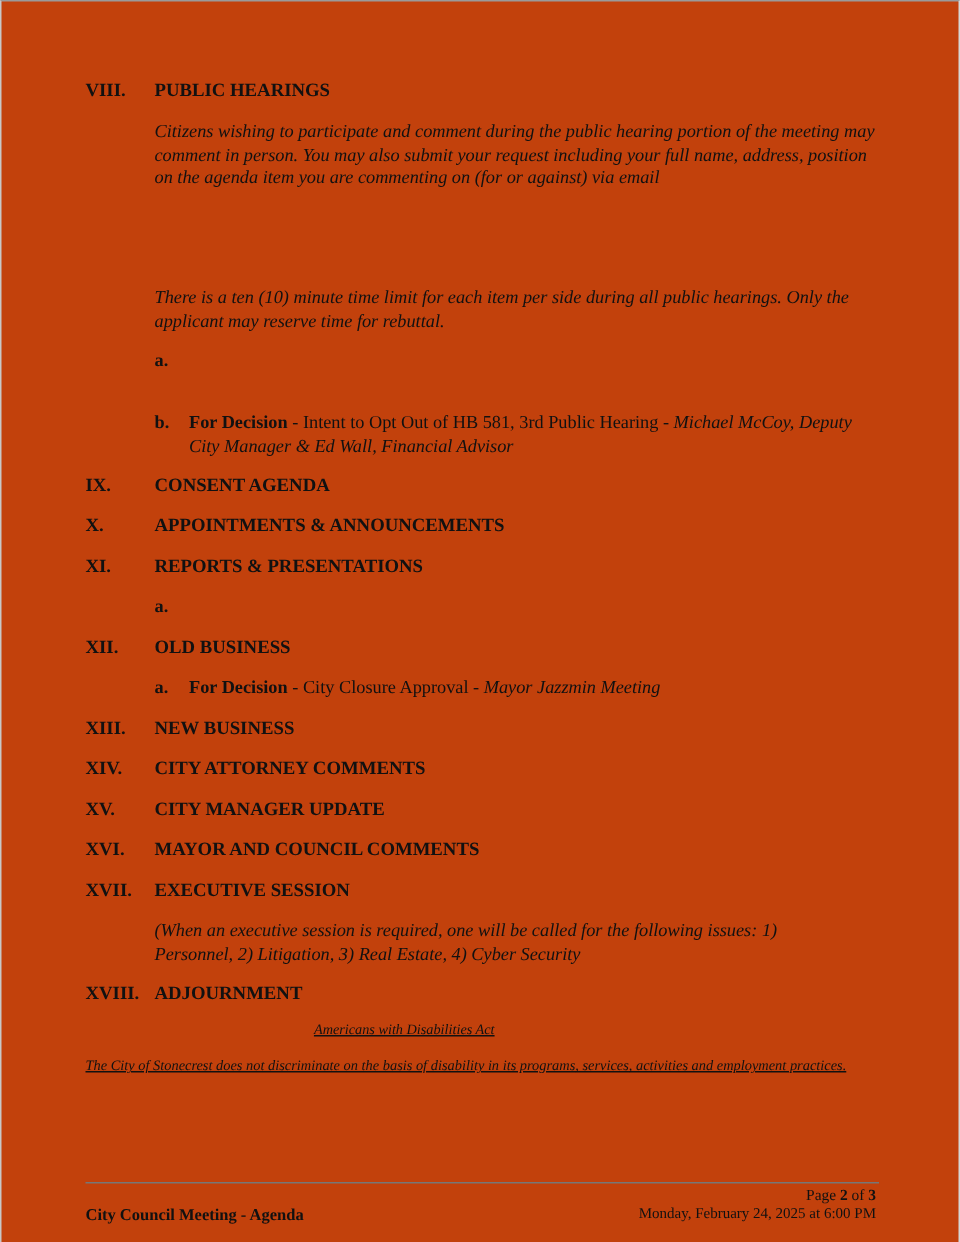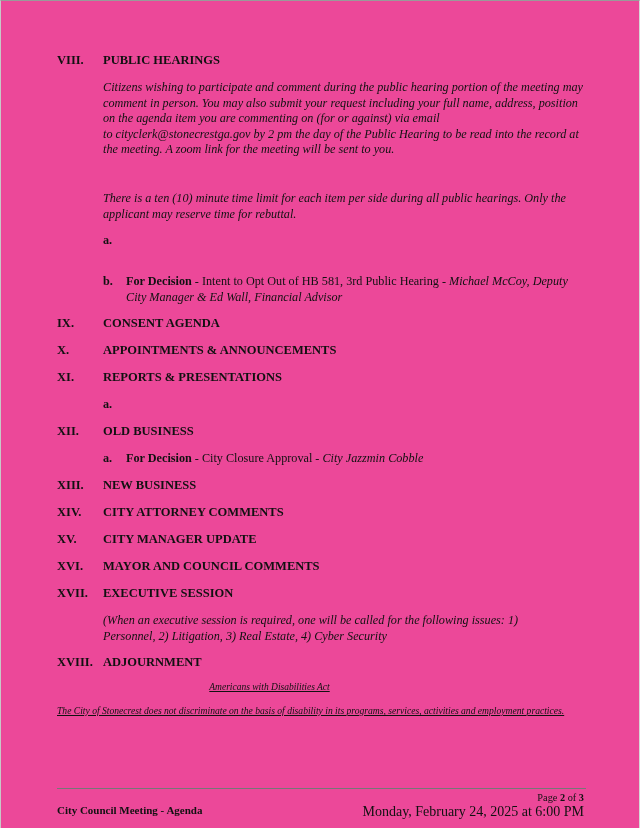--- a/index.html
+++ b/index.html
@@ -3,47 +3,46 @@
   <meta charset="utf-8">
   <style>
     html, body { margin: 0; padding: 0; background: #ffffff; }
     body {
       width: 640px; height: 828px; position: relative; overflow: hidden;
       font-family: "Liberation Serif", serif; color: #111;
     }
     .page {
       position: absolute; left: 0; top: 0; width: 638px; height: 827px;
       border-top: 1px solid #9a9a9a; border-left: 1px solid #c8c8c8; border-right: 1px solid #d6d6d6;
-      background: #ec4899;
+      background: #c2410c;
     }
     .sec-num { position: absolute; left: 56px; font-weight: bold; font-size: 12.5px; }
     .sec-title { position: absolute; left: 102px; font-weight: bold; font-size: 12.5px; }
     .para { position: absolute; left: 102px; width: 490px; font-style: italic; font-size: 12.2px; line-height: 15.6px; font-family: Liberation Serif, serif; }
     .sub-letter { position: absolute; left: 102px; font-weight: bold; font-size: 12.2px; }
     .sub-text { position: absolute; left: 125px; width: 470px; font-size: 12.2px; line-height: 15.6px; }
     .sub-text b { font-weight: bold; }
     .sub-text i { font-style: italic; }
     .ada-title { position: absolute; left: 0; width: 537px; text-align: center; top: 681px; font-size: 9.5px; font-style: italic; text-decoration: underline; }
     .ada-text { position: absolute; left: 56px; width: 530px; top: 704px; font-size: 9.6px; font-style: italic; line-height: 12.5px; text-align: justify; text-decoration: underline; }
     .footer-rule { position: absolute; left: 56px; width: 529px; top: 787px; height: 0; border-top: 1.2px solid #777; }
     .footer-left { position: absolute; left: 56px; top: 803px; font-size: 11px; font-weight: bold; }
     .footer-page { position: absolute; right: 55px; top: 791px; font-size: 10.3px; text-align: right; }
-    .footer-date { position: absolute; right: 55px; top: 803px; font-size: 14px; text-align: right; }
+    .footer-date { position: absolute; right: 55px; top: 803px; font-size: 10px; text-align: right; }
   </style>
 </head>
 <body>
 
 <div class="page">
 
   <div class="sec-num" style="top:52px">VIII.</div>
   <div class="sec-title" style="top:52px">PUBLIC HEARINGS</div>
 
   <div class="para" style="top:79px; width:486px">
     <span>Citizens wishing to participate and comment during the public hearing portion of the meeting may comment in person. You may also submit your request including your full name, address, position on the agenda item you are commenting on (for or against) via email</span><br>
-    <span>to cityclerk@stonecrestga.gov by 2 pm the day of the Public Hearing to be read into the record at the meeting. A zoom link for the meeting will be sent to you.</span>
   </div>
 
 
   <div class="para" style="top:190px; width:486px">There is a ten (10) minute time limit for each item per side during all public hearings. Only the applicant may reserve time for rebuttal.</div>
 
   <div class="sub-letter" style="top:232px">a.</div>
 
   <div class="sub-letter" style="top:273px">b.</div>
   <div class="sub-text" style="top:273px; width:462px">
     <b>For Decision</b><span> - </span><span>Intent to Opt Out of HB 581, 3rd Public Hearing</span><span> - </span><i>Michael McCoy, Deputy City Manager &amp; Ed Wall, Financial Advisor</i>
@@ -58,21 +57,21 @@
   <div class="sec-num" style="top:369px">XI.</div>
   <div class="sec-title" style="top:369px">REPORTS &amp; PRESENTATIONS</div>
 
   <div class="sub-letter" style="top:396px">a.</div>
 
   <div class="sec-num" style="top:423px">XII.</div>
   <div class="sec-title" style="top:423px">OLD BUSINESS</div>
 
   <div class="sub-letter" style="top:450px">a.</div>
   <div class="sub-text" style="top:450px">
-    <b>For Decision</b><span> - </span><span>City Closure Approval</span><span> - </span><i>City Jazzmin Cobble</i>
+    <b>For Decision</b><span> - </span><span>City Closure Approval</span><span> - </span><i>Mayor Jazzmin Meeting</i>
   </div>
 
   <div class="sec-num" style="top:477px">XIII.</div>
   <div class="sec-title" style="top:477px">NEW BUSINESS</div>
 
   <div class="sec-num" style="top:504px">XIV.</div>
   <div class="sec-title" style="top:504px">CITY ATTORNEY COMMENTS</div>
 
   <div class="sec-num" style="top:531px">XV.</div>
   <div class="sec-title" style="top:531px">CITY MANAGER UPDATE</div>

